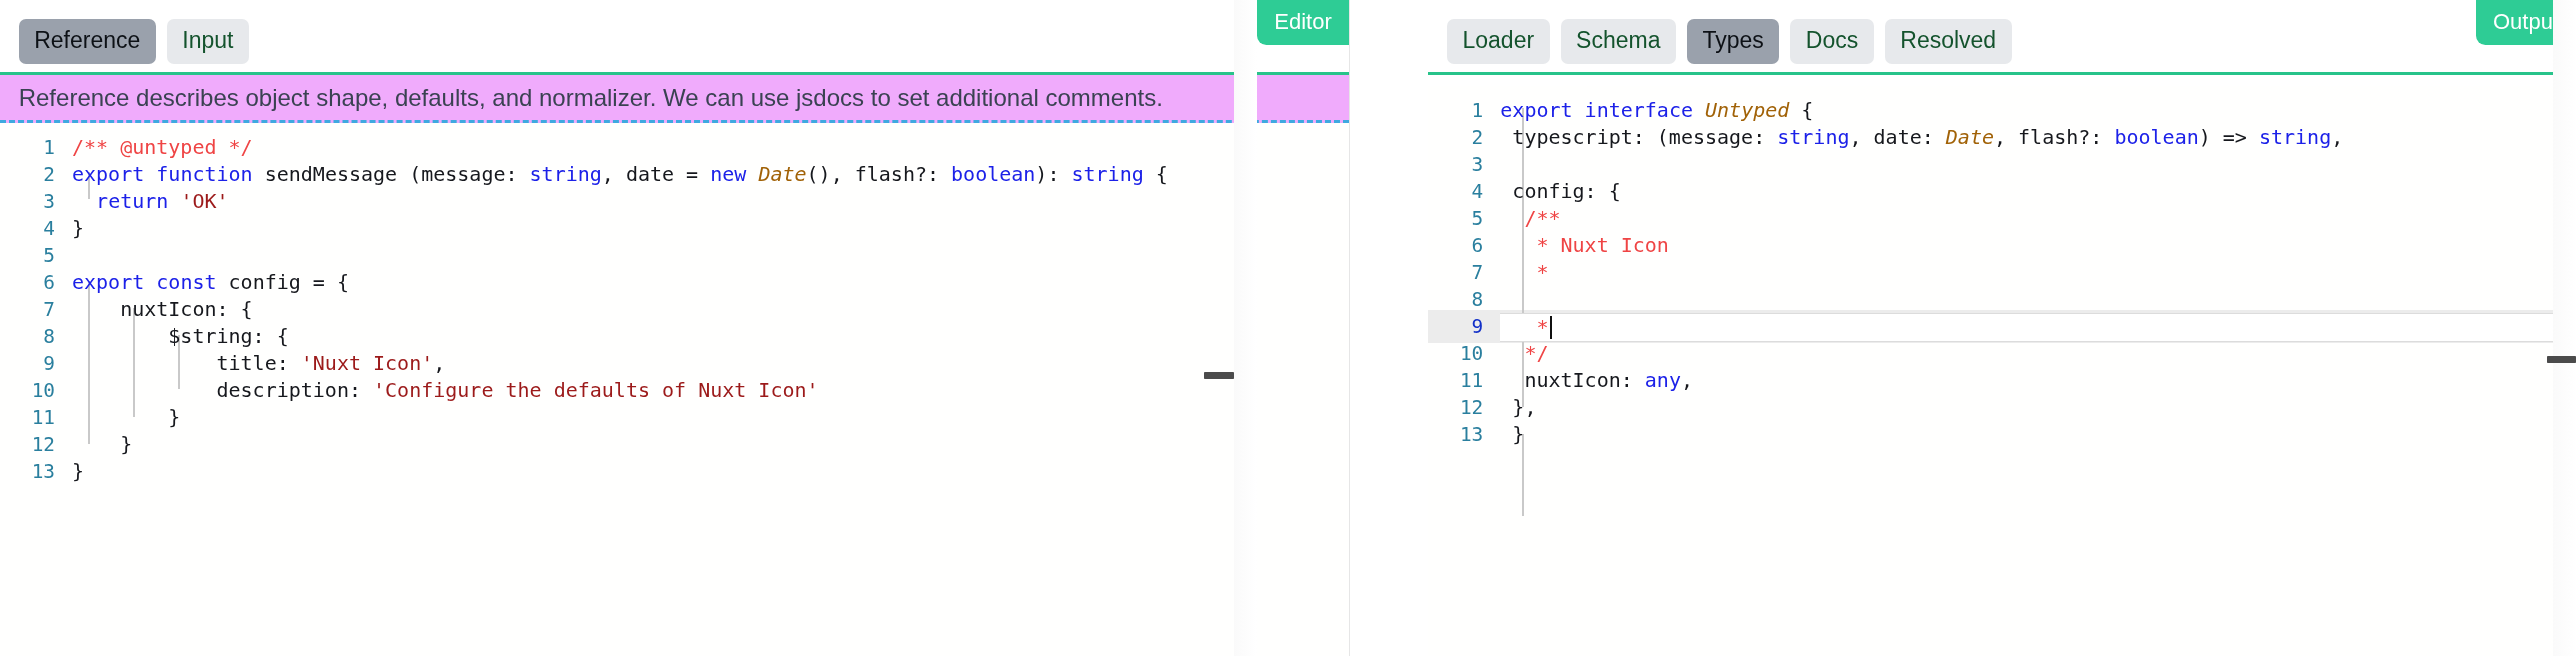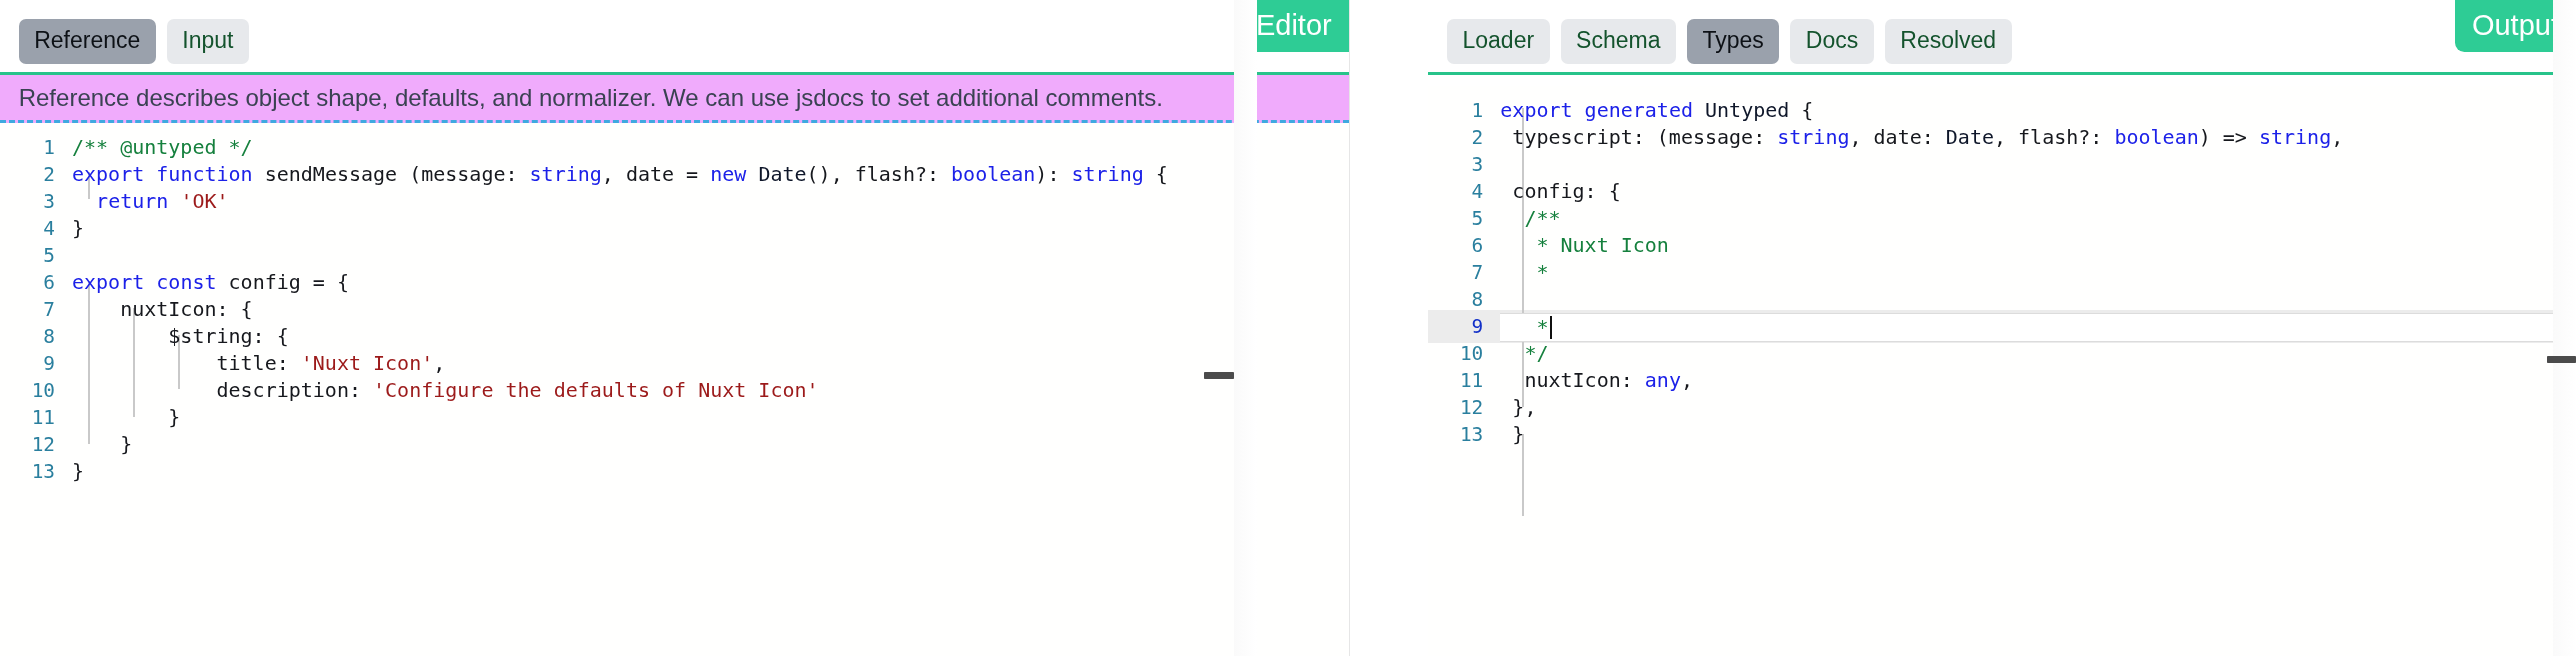--- a/index.html
+++ b/index.html
@@ -55,21 +55,21 @@
   }
   .tab.active { background: #9aa1ac; color: #0d1116; }
 
   
   .badge {
     position: absolute;
     top: 0;
     right: 0;
     background: #2ecc95;
     color: #ffffff;
-    font-size: 29px;
+    font-size: 22px;
     line-height: 1;
     padding: 11px 17px 12.4px;
     border-radius: 0 0 0 9.3px;
     white-space: nowrap;
     user-select: none;
   }
 
   
   .desc {
     height: 48px;
@@ -130,23 +130,23 @@
   .code-text {
     position: relative;
     z-index: 2;
     flex: 1;
     padding-left: 0;
     color: #16181d;
     min-height: 27px;
   }
   
   .k  { color: #1c21e8; }          
-  .cm { color: #15803d; }          
+  .cm { color: #ef4444; }          
   .st { color: #9c1a1a; }          
-  .ty { color: #0f172a; }          
+  .ty { color: #a16207; font-style: italic; }          
   .pl { color: #16181d; }          
 
   
   .guide {
     position: absolute;
     width: 1.6px;
     background: #c9c9c9;
     z-index: 1;
   }
 
@@ -275,21 +275,21 @@
     </div>
 
 
     <div class="editor">
 
       <div class="guide" style="left:94px; top:22px; height:299px;"></div>
       <div class="guide" style="left:94px; top:348px; height:82px;"></div>
 
       <div class="coderow">
         <span class="ln">1</span>
-        <span class="code-text"><span class="k">export</span> <span class="k">generated</span> <span class="ty">Untyped</span><span class="pl"> {</span></span>
+        <span class="code-text"><span class="k">export</span> <span class="k">interface</span> <span class="ty">Untyped</span><span class="pl"> {</span></span>
       </div>
       <div class="coderow">
         <span class="ln">2</span>
         <span class="code-text"><span class="pl"> typescript: (message: </span><span class="k">string</span><span class="pl">, date: </span><span class="ty">Date</span><span class="pl">, flash?: </span><span class="k">boolean</span><span class="pl">) =&gt; </span><span class="k">string</span><span class="pl">,</span></span>
       </div>
       <div class="coderow">
         <span class="ln">3</span>
         <span class="code-text"></span>
       </div>
       <div class="coderow">

